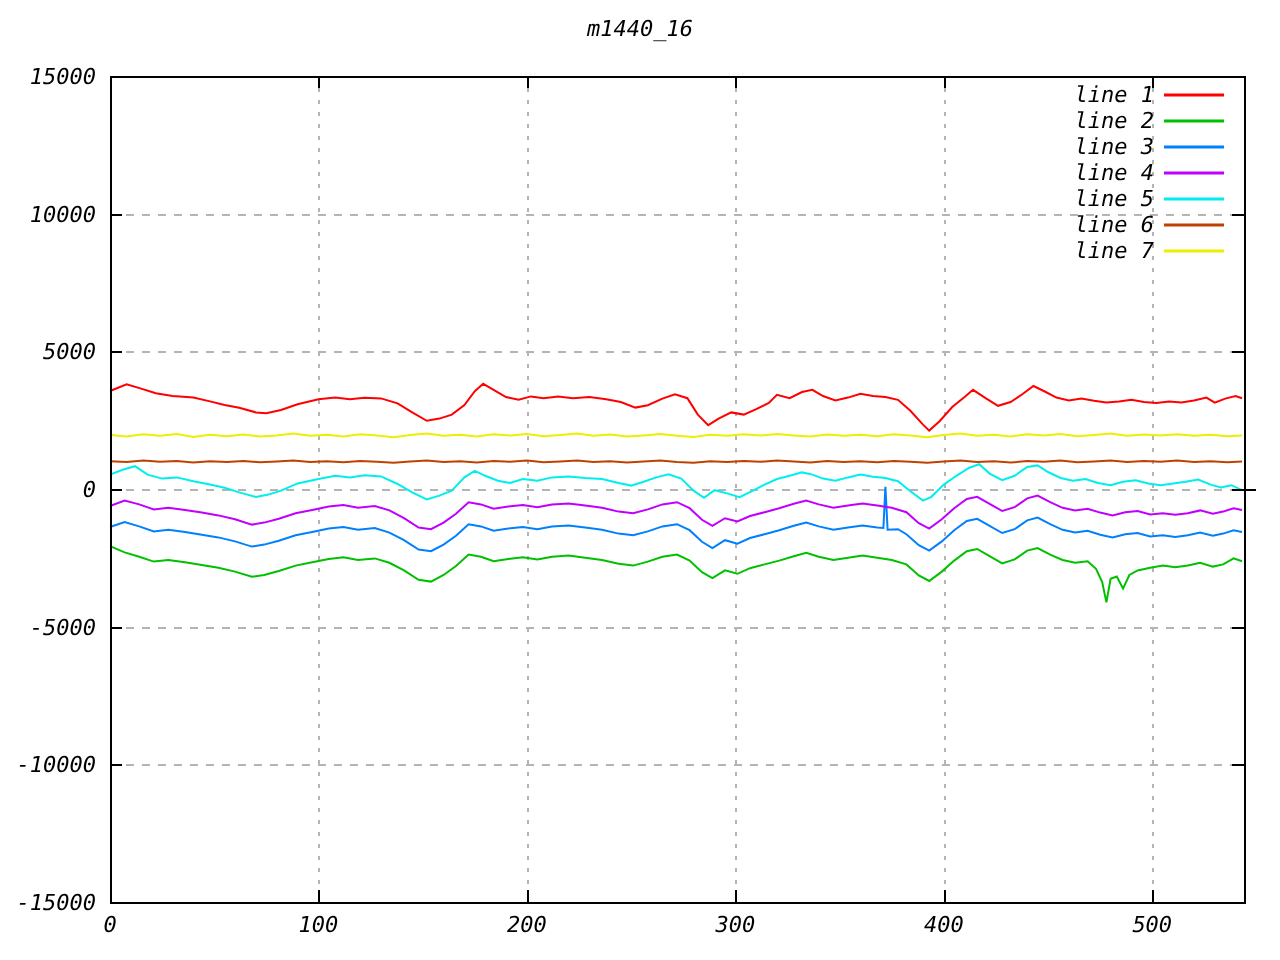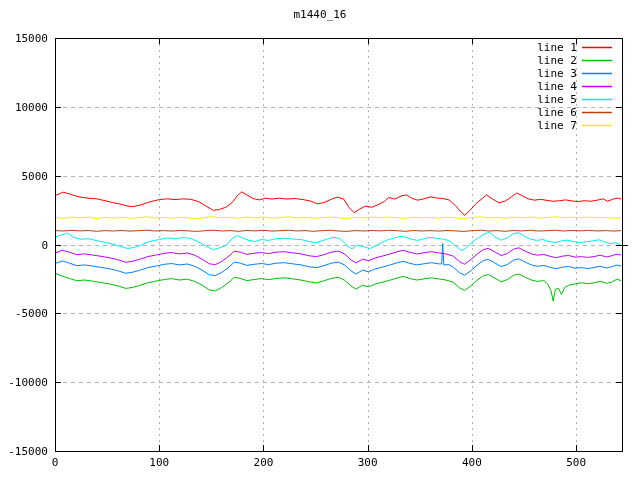--- a/index.html
+++ b/index.html
@@ -1,19 +1,20 @@
 <!DOCTYPE html>
 <html><head>
 <meta charset="utf-8">
 <style>
   html,body{margin:0;padding:0;background:#fff;}
   .screen{
     position:relative;width:640px;height:480px;background:#ffffff;
     font-family:"DejaVu Sans Mono","Liberation Mono",monospace;
     overflow:hidden;
+    font-style:italic;
   }
   .chart-title{
     position:absolute;top:8px;left:0;width:100%;
     text-align:center;font-size:11px;color:#000;
   }
   svg{position:absolute;top:0;left:0;}
   text{font-family:"DejaVu Sans Mono","Liberation Mono",monospace;font-size:11px;fill:#000;}
 </style>
 </head>
 <body>

